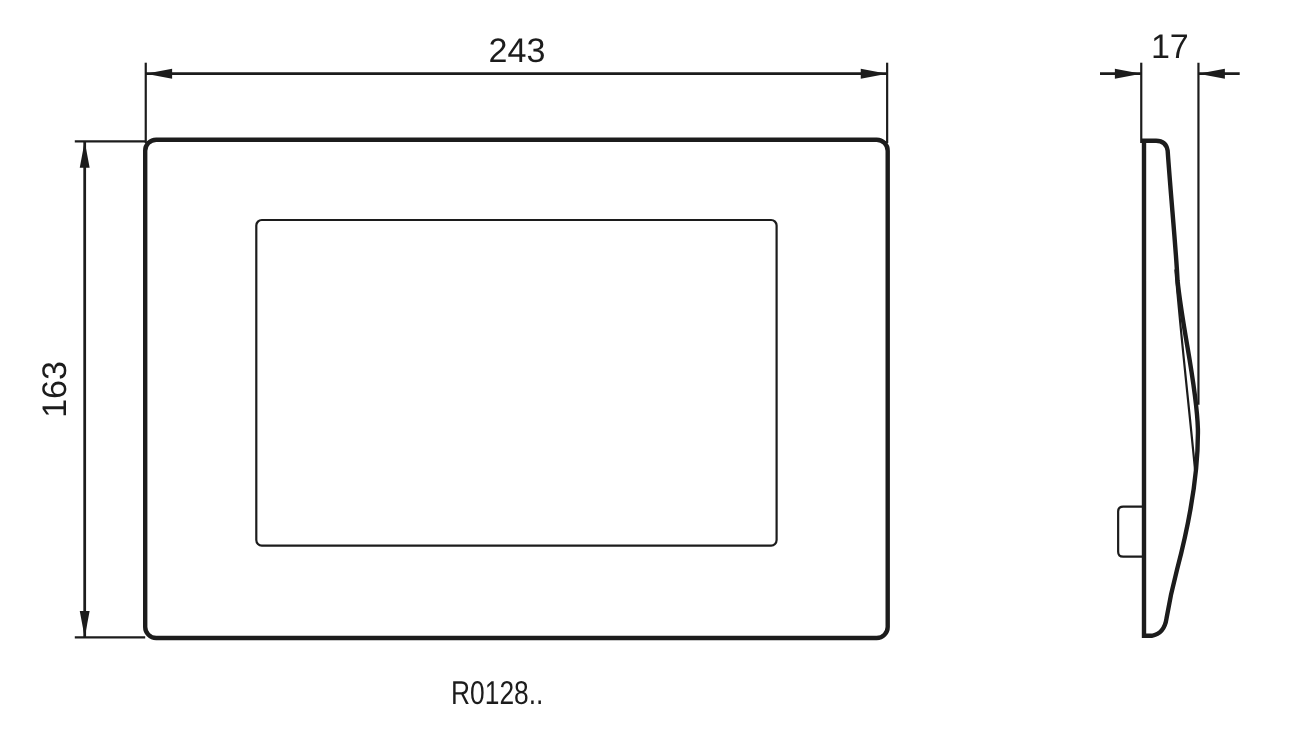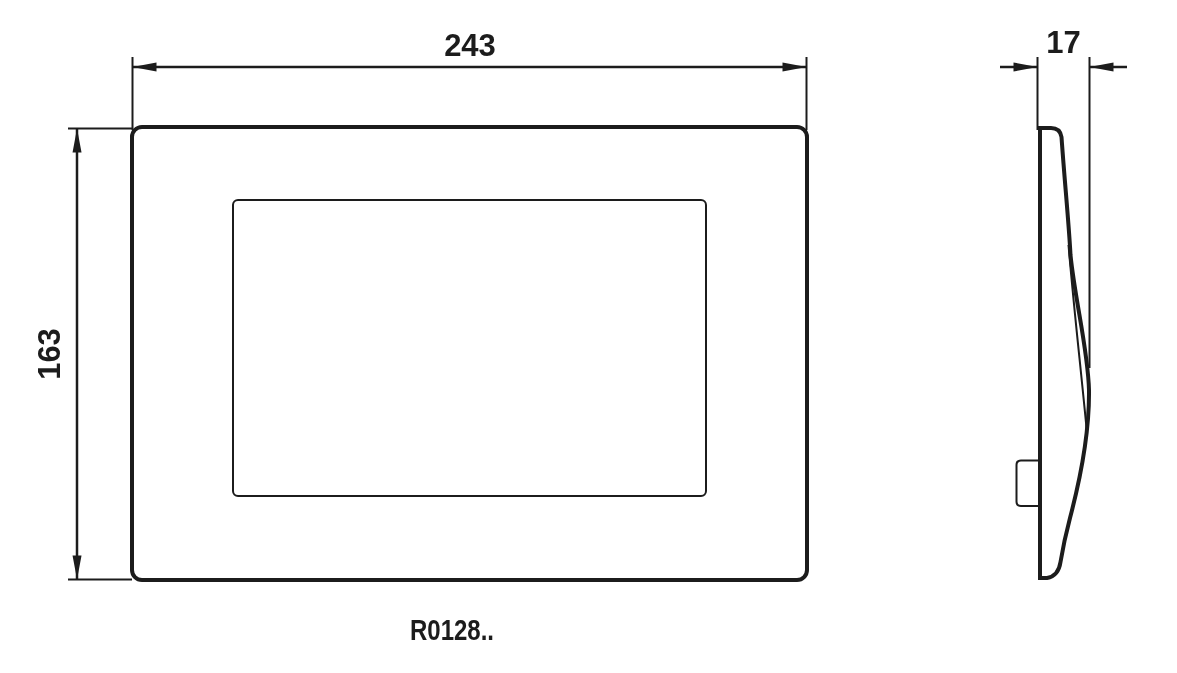--- a/index.html
+++ b/index.html
@@ -2,21 +2,20 @@
 <html style="--line: #1c1c1c; --bg: #ffffff;"><head>
 <meta charset="utf-8">
 <style>
   html, body { margin: 0; padding: 0; background: #ffffff; }
   .canvas {
     position: relative;
     width: 1177px;
     height: 673px;
     background: var(--bg, #ffffff);
     overflow: hidden;
-    font-weight: bold;
   }
   .canvas svg { display: block; width: 100%; height: 100%; }
   .stroke { stroke: var(--line, #1c1c1c); fill: none; }
   .w4   { stroke-width: 4; }
   .w25  { stroke-width: 2.5; }
   .w2   { stroke-width: 2; }
   .arrow { fill: var(--line, #1c1c1c); stroke: none; }
   .txt {
     font-family: "Liberation Sans", sans-serif;
     font-size: 31px;

